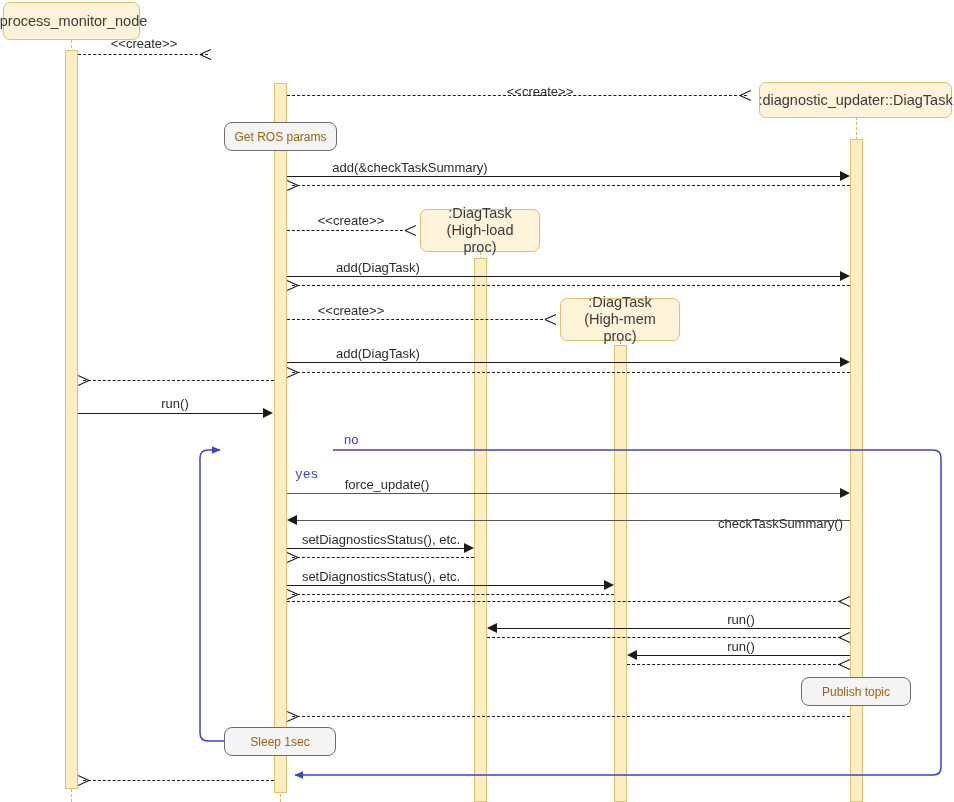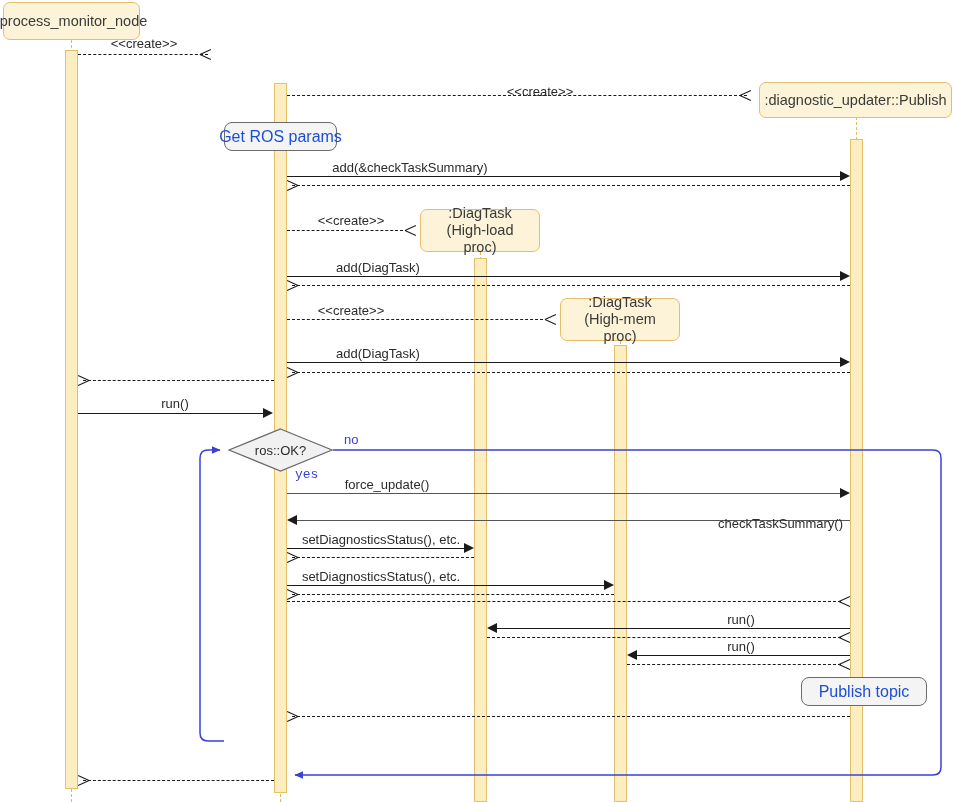--- a/index.html
+++ b/index.html
@@ -107,22 +107,22 @@
   }
   .mlabel.ctr { transform: translateX(-50%); }
   .mlabel.rgt { transform: translateX(-100%); }
   
   .note {
     position: absolute;
     box-sizing: border-box;
     background: #f4f4f4;
     border: 1.3px solid #6b6b6b;
     border-radius: 8px;
-    font-size: 16px;
-    color: #1d4ed8;
+    font-size: 12px;
+    color: #a16207;
     display: flex;
     align-items: center;
     justify-content: center;
     white-space: nowrap;
     z-index: 6;
   }
   
   .diamond-wrap {
     position: absolute;
     z-index: 6;
@@ -171,21 +171,21 @@
 
   <div class="activation" style="left:65px; top:50px; height:739px;"></div>
   <div class="activation" style="left:274px; top:83px; height:710px;"></div>
   <div class="activation" style="left:850px; top:139px; height:663px;"></div>
   <div class="activation" style="left:474px; top:258px; height:544px;"></div>
   <div class="activation" style="left:614px; top:345px; height:457px;"></div>
 
   <div class="participant" style="left:3px; top:2px; width:137px; height:38px;">:process_monitor_node</div>
 
 
-  <div class="participant" style="left:759px; top:82px; width:193px; height:36px;">:diagnostic_updater::Publish</div>
+  <div class="participant" style="left:759px; top:82px; width:193px; height:36px;">:diagnostic_updater::DiagTask</div>
 
   <div class="participant" style="left:420px; top:209px; width:120px; height:43px;">:DiagTask
 (High-load proc)</div>
 
   <div class="participant" style="left:560px; top:298px; width:120px; height:43px;">:DiagTask
 (High-mem proc)</div>
 
   <svg class="flow-svg" viewBox="0 0 954 802" xmlns="http://www.w3.org/2000/svg">
     <defs>
       <marker id="blueArrowR" markerWidth="9" markerHeight="9" refX="8" refY="4.5" orient="auto" markerUnits="userSpaceOnUse">
@@ -194,33 +194,28 @@
       <marker id="blueArrowL" markerWidth="9" markerHeight="9" refX="8" refY="4.5" orient="auto" markerUnits="userSpaceOnUse">
         <path d="M0,0.7 L8.6,4.5 L0,8.3 z" fill="#3a41d8"></path>
       </marker>
     </defs>
 
     <path d="M 333,450 L 933,450 Q 941,450 941,458 L 941,767 Q 941,775 933,775 L 295,775" fill="none" stroke="#3a41d8" stroke-width="1.5" marker-end="url(#blueArrowL)"></path>
 
     <path d="M 224,741 L 208,741 Q 200,741 200,733 L 200,458 Q 200,450 208,450 L 220,450" fill="none" stroke="#3a41d8" stroke-width="1.5" marker-end="url(#blueArrowR)"></path>
   </svg>
 
-  <div class="diamond-wrap" style="left:228px; top:428px; width:105px; height:44px;">
-    <svg width="105" height="44" viewBox="0 0 105 44" xmlns="http://www.w3.org/2000/svg">
-      <polygon points="52.5,1 104,22 52.5,43 1,22" fill="#f1f1f1" stroke="#6b6b6b" stroke-width="1.3"></polygon>
-    </svg>
-    <div class="diamond-label">ros::OK?</div>
-  </div>
   <div class="flow-label" style="left:344px; top:432px;">no</div>
   <div class="flow-label" style="left:295px; top:467px;font-family:Liberation Mono, monospace;">yes</div>
 
   <div class="note" style="left:224px; top:122px; width:113px; height:29px;">Get ROS params</div>
 
-  <div class="note" style="left:801px; top:677px; width:126px; height:29px;">Publish topic</div>
-
+  <div class="note" style="left:801px; top:677px; width:110px; height:29px;">Publish topic</div>
+
+  <div class="note" style="left:224px; top:727px; width:112px; height:29px;">Sleep 1sec</div>
 
   <div class="msg dashed" style="left:78px; top:54px; width:130px;"></div>
   <div class="ahv right" style="left:200px; top:48px;">
       <i></i>
       <i></i>
     </div>
   <div class="mlabel ctr" style="left:144px; top:36px;">&lt;&lt;create&gt;&gt;</div>
 
   <div class="msg dashed" style="left:287px; top:95px; width:460px;"></div>
   <div class="ahv right" style="left:740px; top:89px;">

